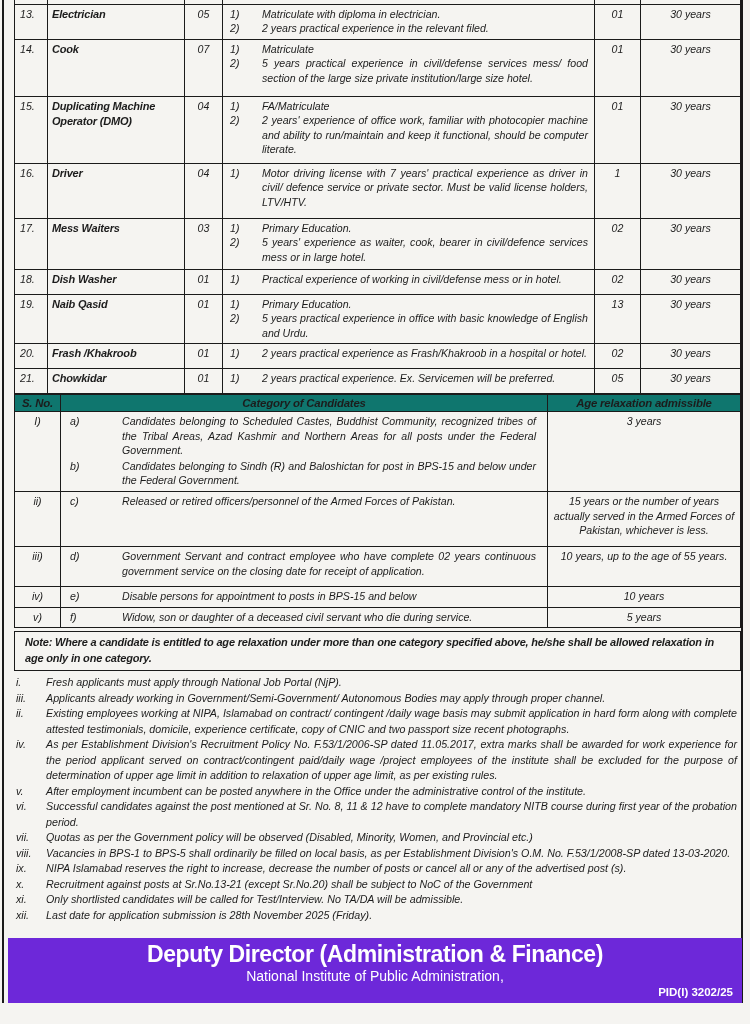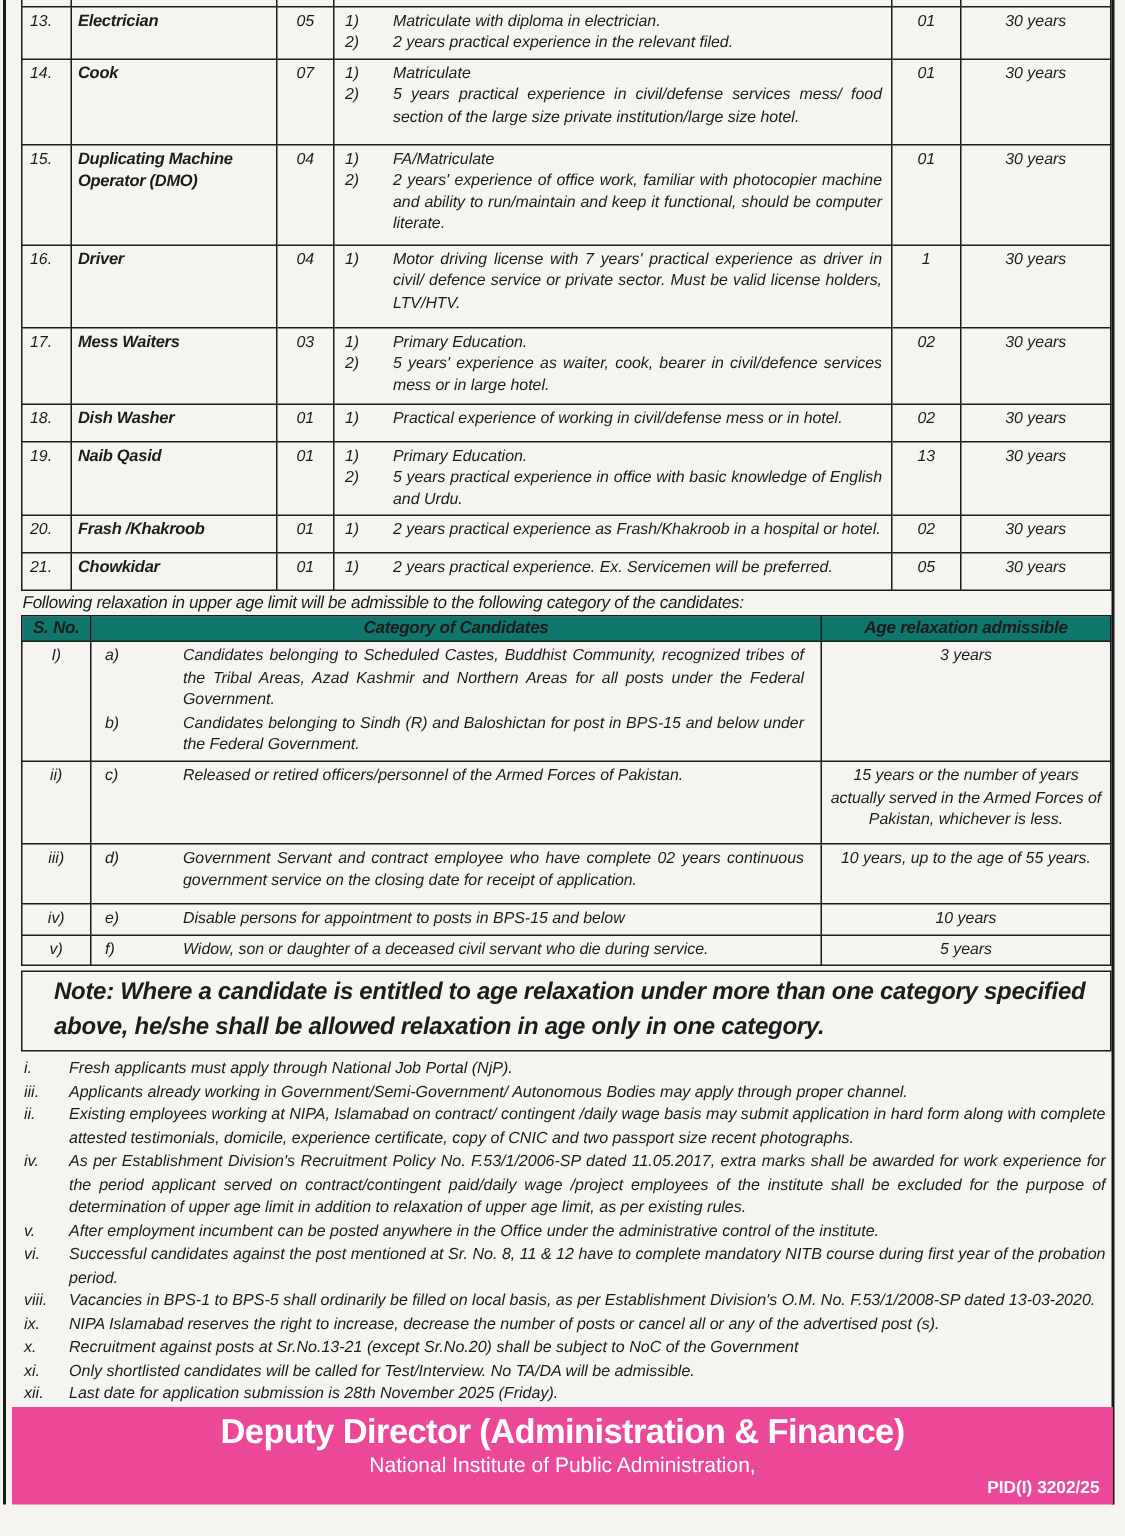--- a/index.html
+++ b/index.html
@@ -57,35 +57,35 @@
   .ritem{display:flex;margin-bottom:1px;}
   .rlet{flex:none;width:30px;padding-left:6px;}
   .rtx{flex:1;text-align:justify;padding-right:8px;margin-left:22px;}
   .rage{text-align:center;padding:2px 6px;}
   .rrI td{height:60px;} .rrII td{height:50px;} .rrIII td{height:35px;}
   .rrIV td{height:15px;} .rrV td{height:15px;}
 
   
   .notebox{
     border:1.7px solid #1b1b1b;margin-top:3px;
-    padding:3px 6px 4px 21px;
-    font-weight:bold;font-size:16px;line-height:1.4;
+    padding:3px 6px 4px 10px;
+    font-weight:bold;font-size:11px;line-height:1.4;
     letter-spacing:-0.2px;
   }
 
   
   .notes{margin-top:4px;}
   .nitem{display:flex;font-size:10.7px;line-height:1.45;}
   .nn{flex:none;width:30px;padding-left:2px;}
   .nt{flex:1;text-align:justify;padding-right:4px;}
 
   
   .footer{
     position:absolute;left:8px;top:938px;width:734px;height:65px;
-    background:#ec4899;color:#ffffff;text-align:center;
+    background:#6d28d9;color:#ffffff;text-align:center;
   }
   .f-title{font-size:23px;font-weight:bold;padding-top:3px;letter-spacing:-0.4px;}
   .f-line{font-size:14px;line-height:1.22;}
   .f-pid{position:absolute;right:9px;bottom:5px;font-weight:bold;font-size:11.5px;}
 </style>
 </head>
 <body>
 
 <div class="page">
   <div class="frame-left"></div>
@@ -253,21 +253,20 @@
                 <span class="qn">1)</span>
                 <span class="qt">2 years practical experience. Ex. Servicemen will be preferred.</span>
               </div>
         </td>
         <td class="quota">05</td>
         <td class="age">30 years</td>
       </tr>
     </tbody>
       </table>
 
-    <div class="intro">Following relaxation in upper age limit will be admissible to the following category of the candidates:</div>
 
     <table class="relax">
       <colgroup>
           <col style="width:46px">
           <col style="width:487px">
           <col>
         </colgroup>
       <tbody>
           <tr>
         <th>S. No.</th>
@@ -352,20 +351,24 @@
         </div>
       <div class="nitem">
           <span class="nn">v.</span>
           <span class="nt">After employment incumbent can be posted anywhere in the Office under the administrative control of the institute.</span>
         </div>
       <div class="nitem">
           <span class="nn">vi.</span>
           <span class="nt">Successful candidates against the post mentioned at Sr. No. 8, 11 &amp; 12 have to complete mandatory NITB course during first year of the probation period.</span>
         </div>
       <div class="nitem">
+          <span class="nn">vii.</span>
+          <span class="nt">Quotas as per the Government policy will be observed (Disabled, Minority, Women, and Provincial etc.)</span>
+        </div>
+      <div class="nitem">
           <span class="nn">viii.</span>
           <span class="nt">Vacancies in BPS-1 to BPS-5 shall ordinarily be filled on local basis, as per Establishment Division's O.M. No. F.53/1/2008-SP dated 13-03-2020.</span>
         </div>
       <div class="nitem">
           <span class="nn">ix.</span>
           <span class="nt">NIPA Islamabad reserves the right to increase, decrease the number of posts or cancel all or any of the advertised post (s).</span>
         </div>
       <div class="nitem">
           <span class="nn">x.</span>
           <span class="nt">Recruitment against posts at Sr.No.13-21 (except Sr.No.20) shall be subject to NoC of the Government</span>

